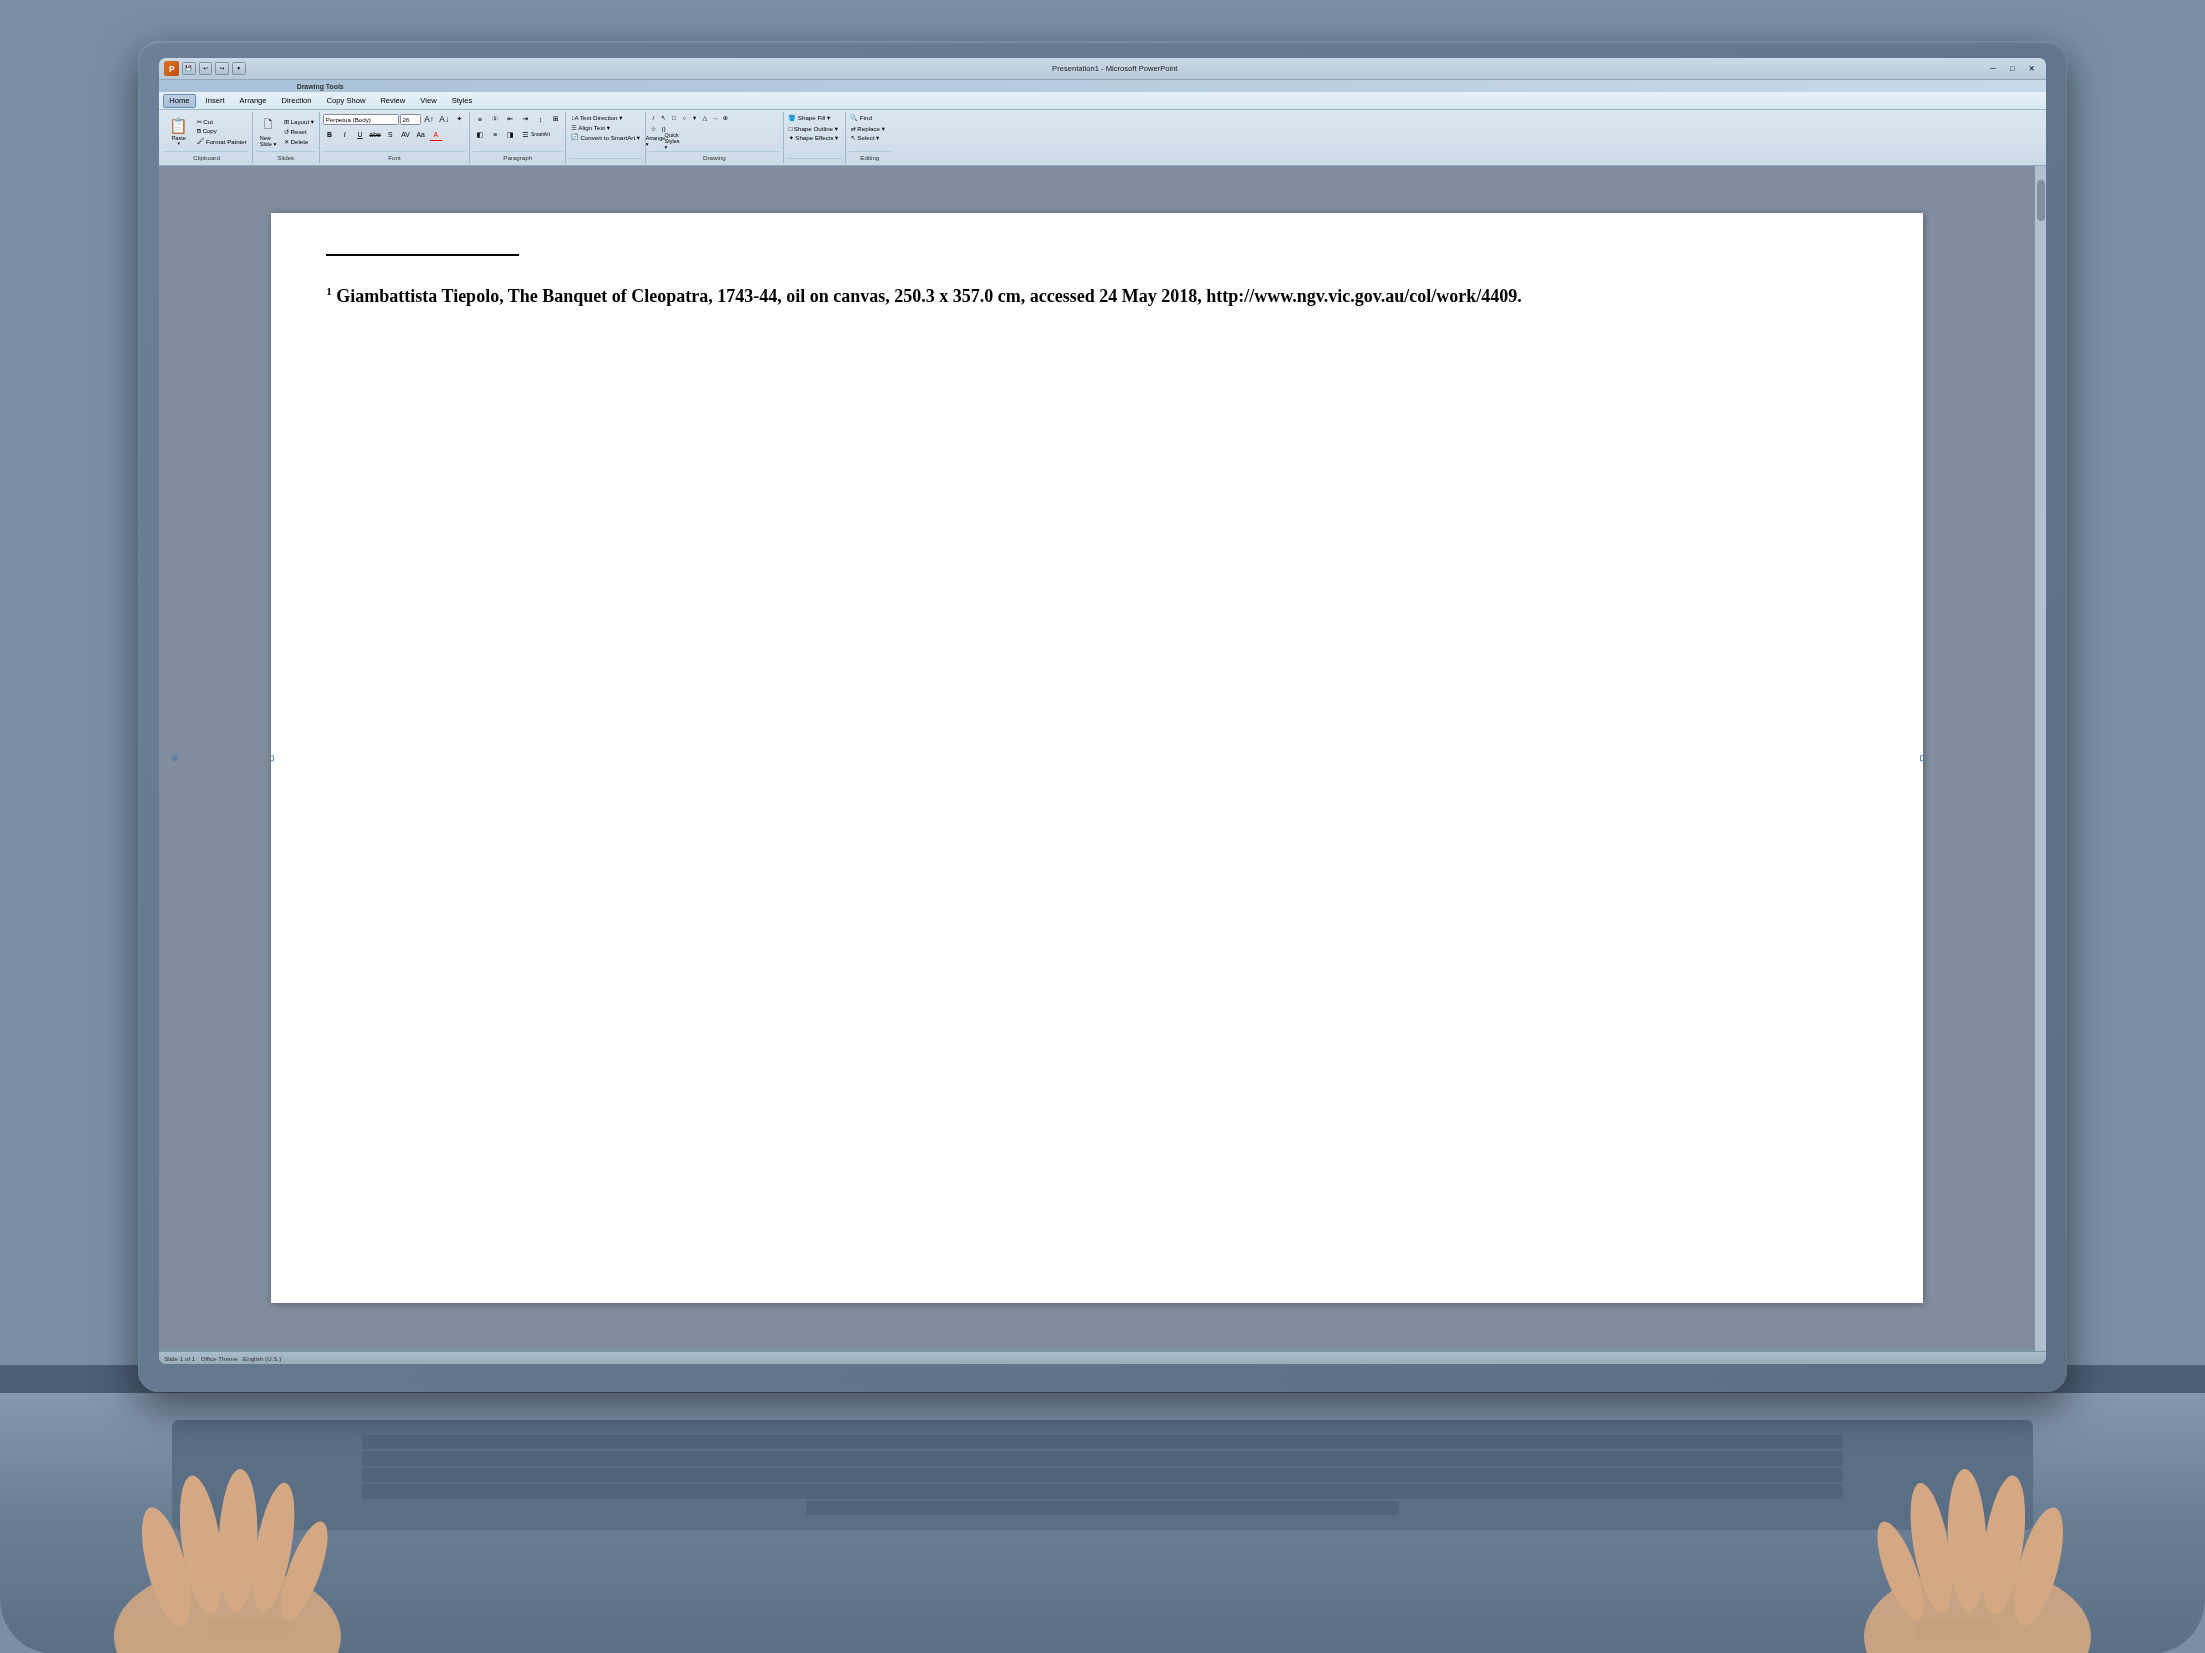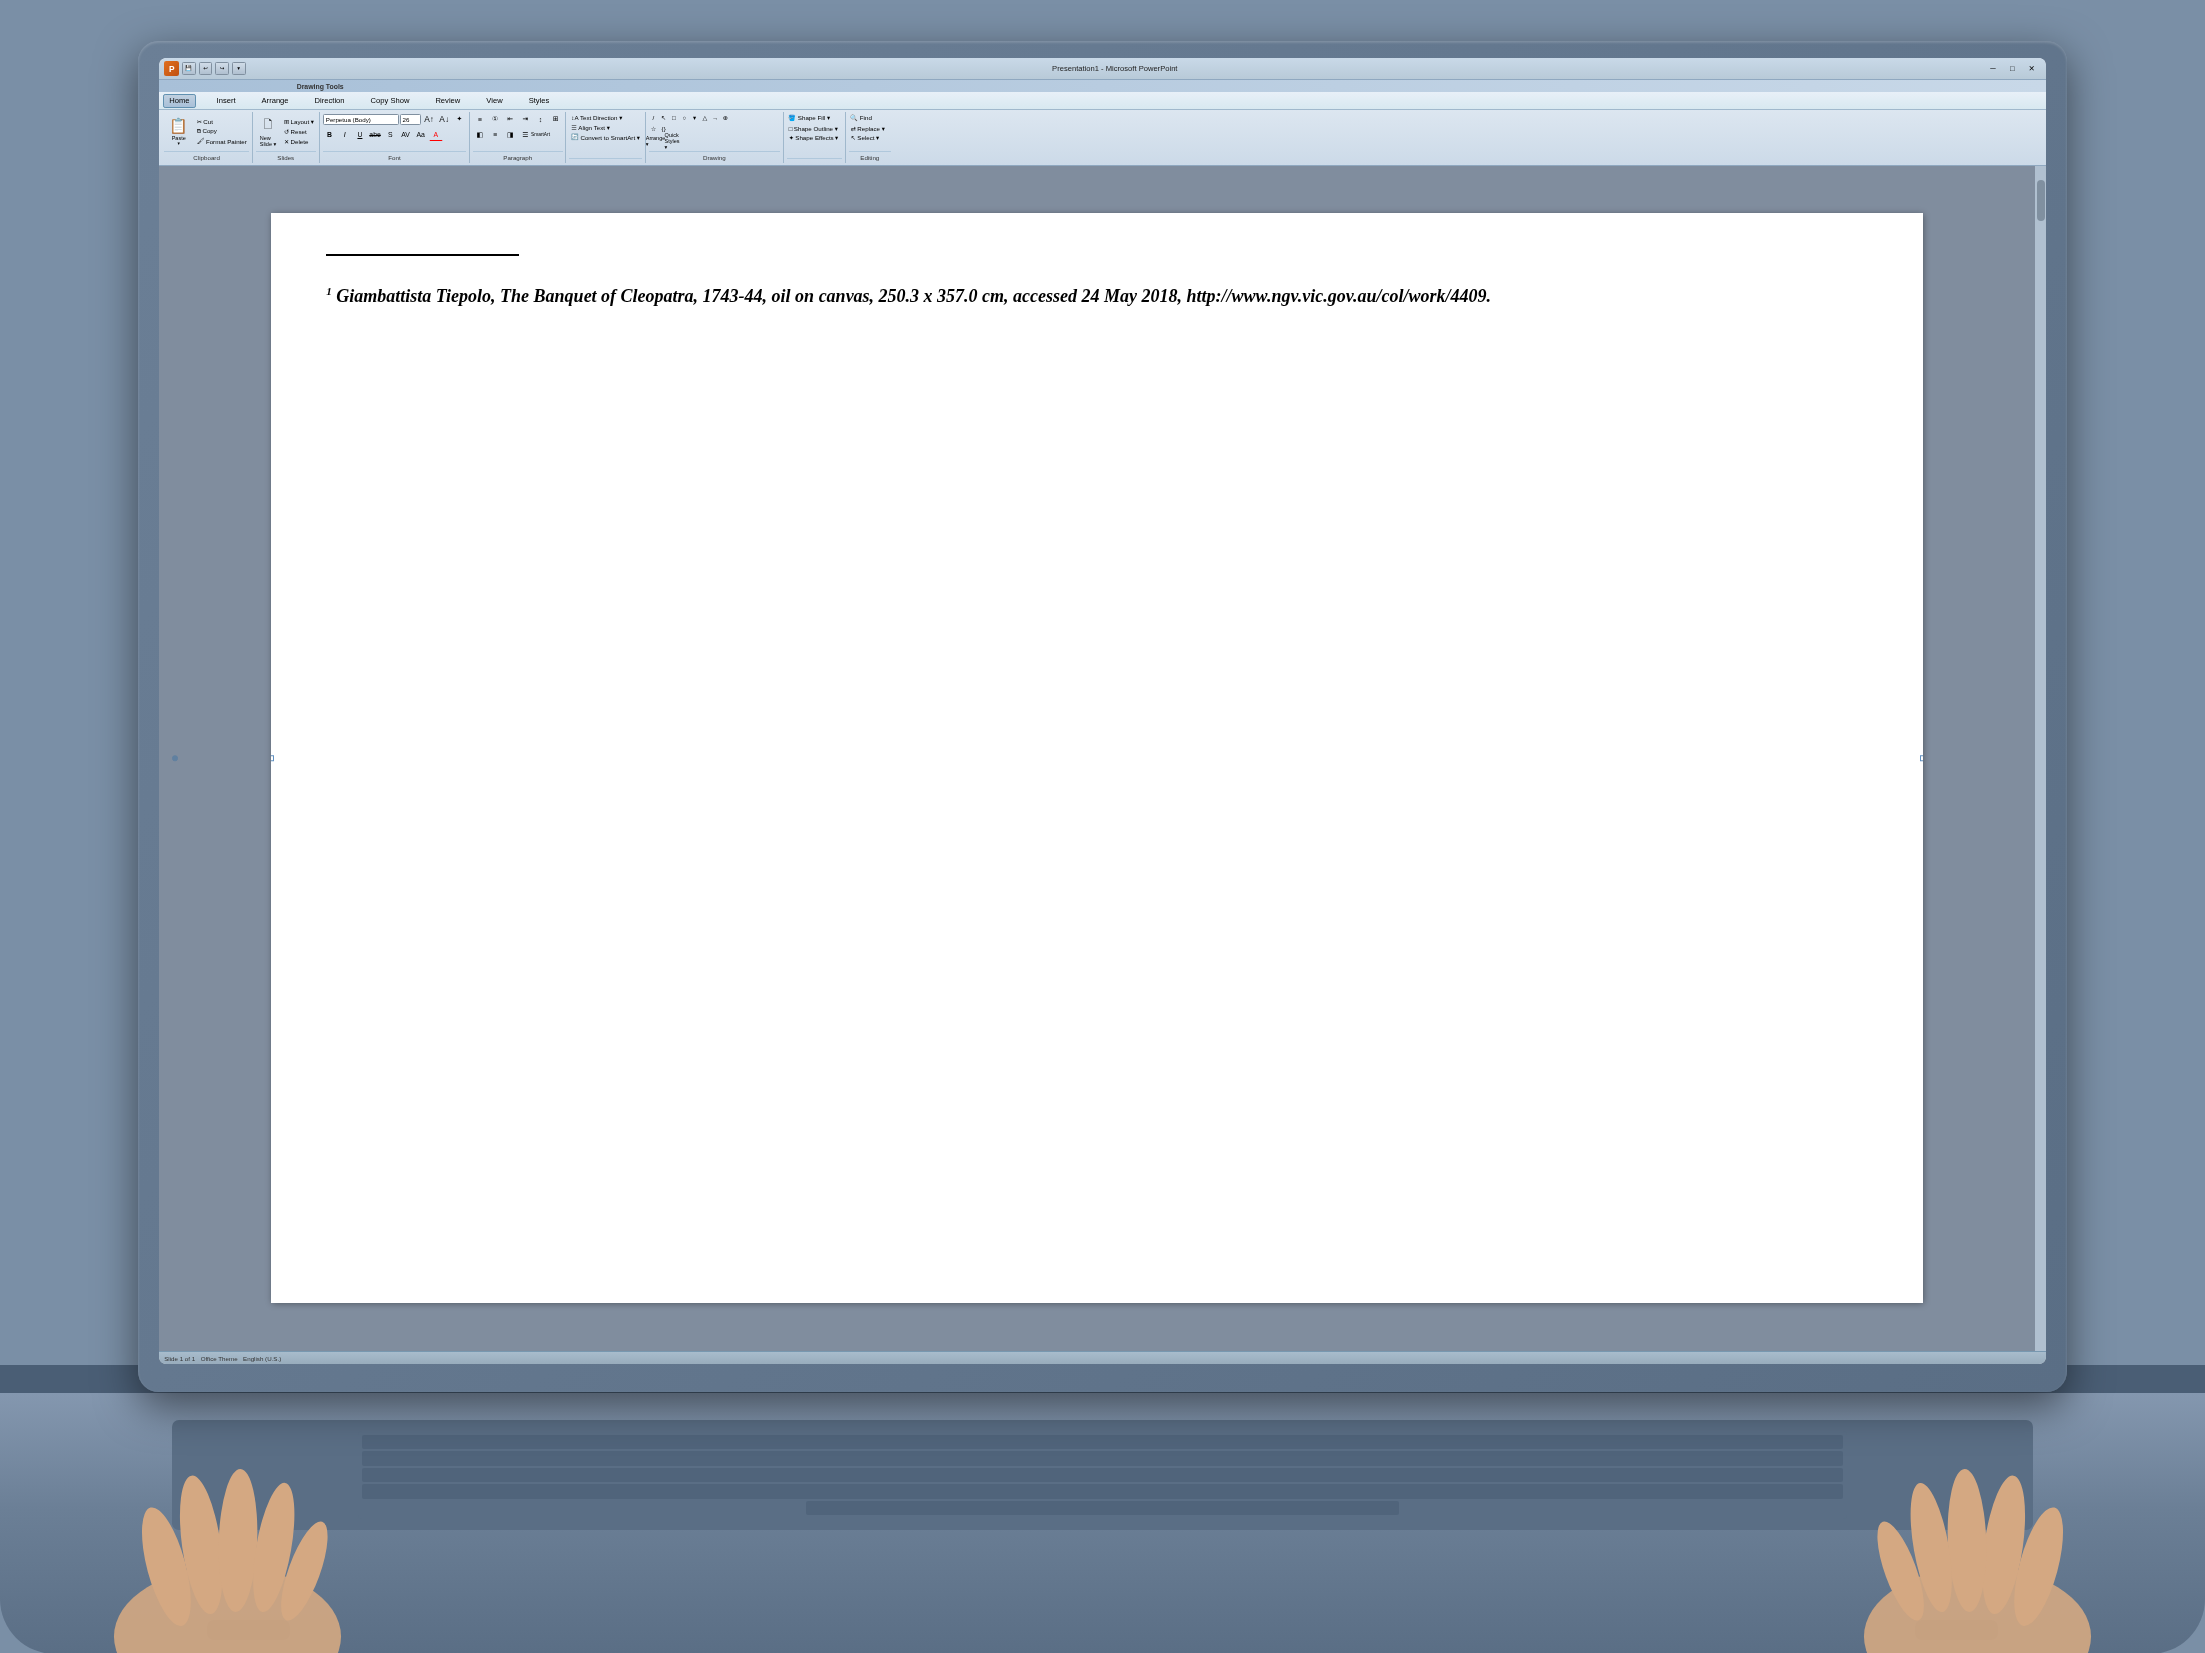--- a/index.html
+++ b/index.html
@@ -145,21 +145,21 @@
       border-radius: 1.4px;
     }
 
     
     .menu-bar {
       height: 18px;
       background: linear-gradient(180deg, #e8f0f8 0%, #d8e8f0 100%);
       display: flex;
       align-items: center;
       padding: 0 4.1px;
-      gap: 15px;
+      gap: 4px;
       border-bottom: 0.7px solid #a0b8cc;
       flex-shrink: 0;
     }
     .menu-item {
       padding: 1.4px 5.5px;
       font-size: 7.6px;
       cursor: pointer;
       border-radius: 2.1px;
       color: #000;
     }
@@ -301,21 +301,20 @@
       position: relative;
       overflow: auto;
     }
     .slide-canvas {
       background: white;
       width: 88%;
       height: 92%;
       box-shadow: 1.4px 1.4px 6.9px rgba(0,0,0,0.4);
       position: relative;
       overflow: hidden;
-      font-style: italic;
     }
     .slide-content {
       padding: 41px 55px 27.6px 55px;
       height: 100%;
       position: relative;
     }
     .slide-divider {
       width: 193px;
       height: 2.1px;
       background: #000;

